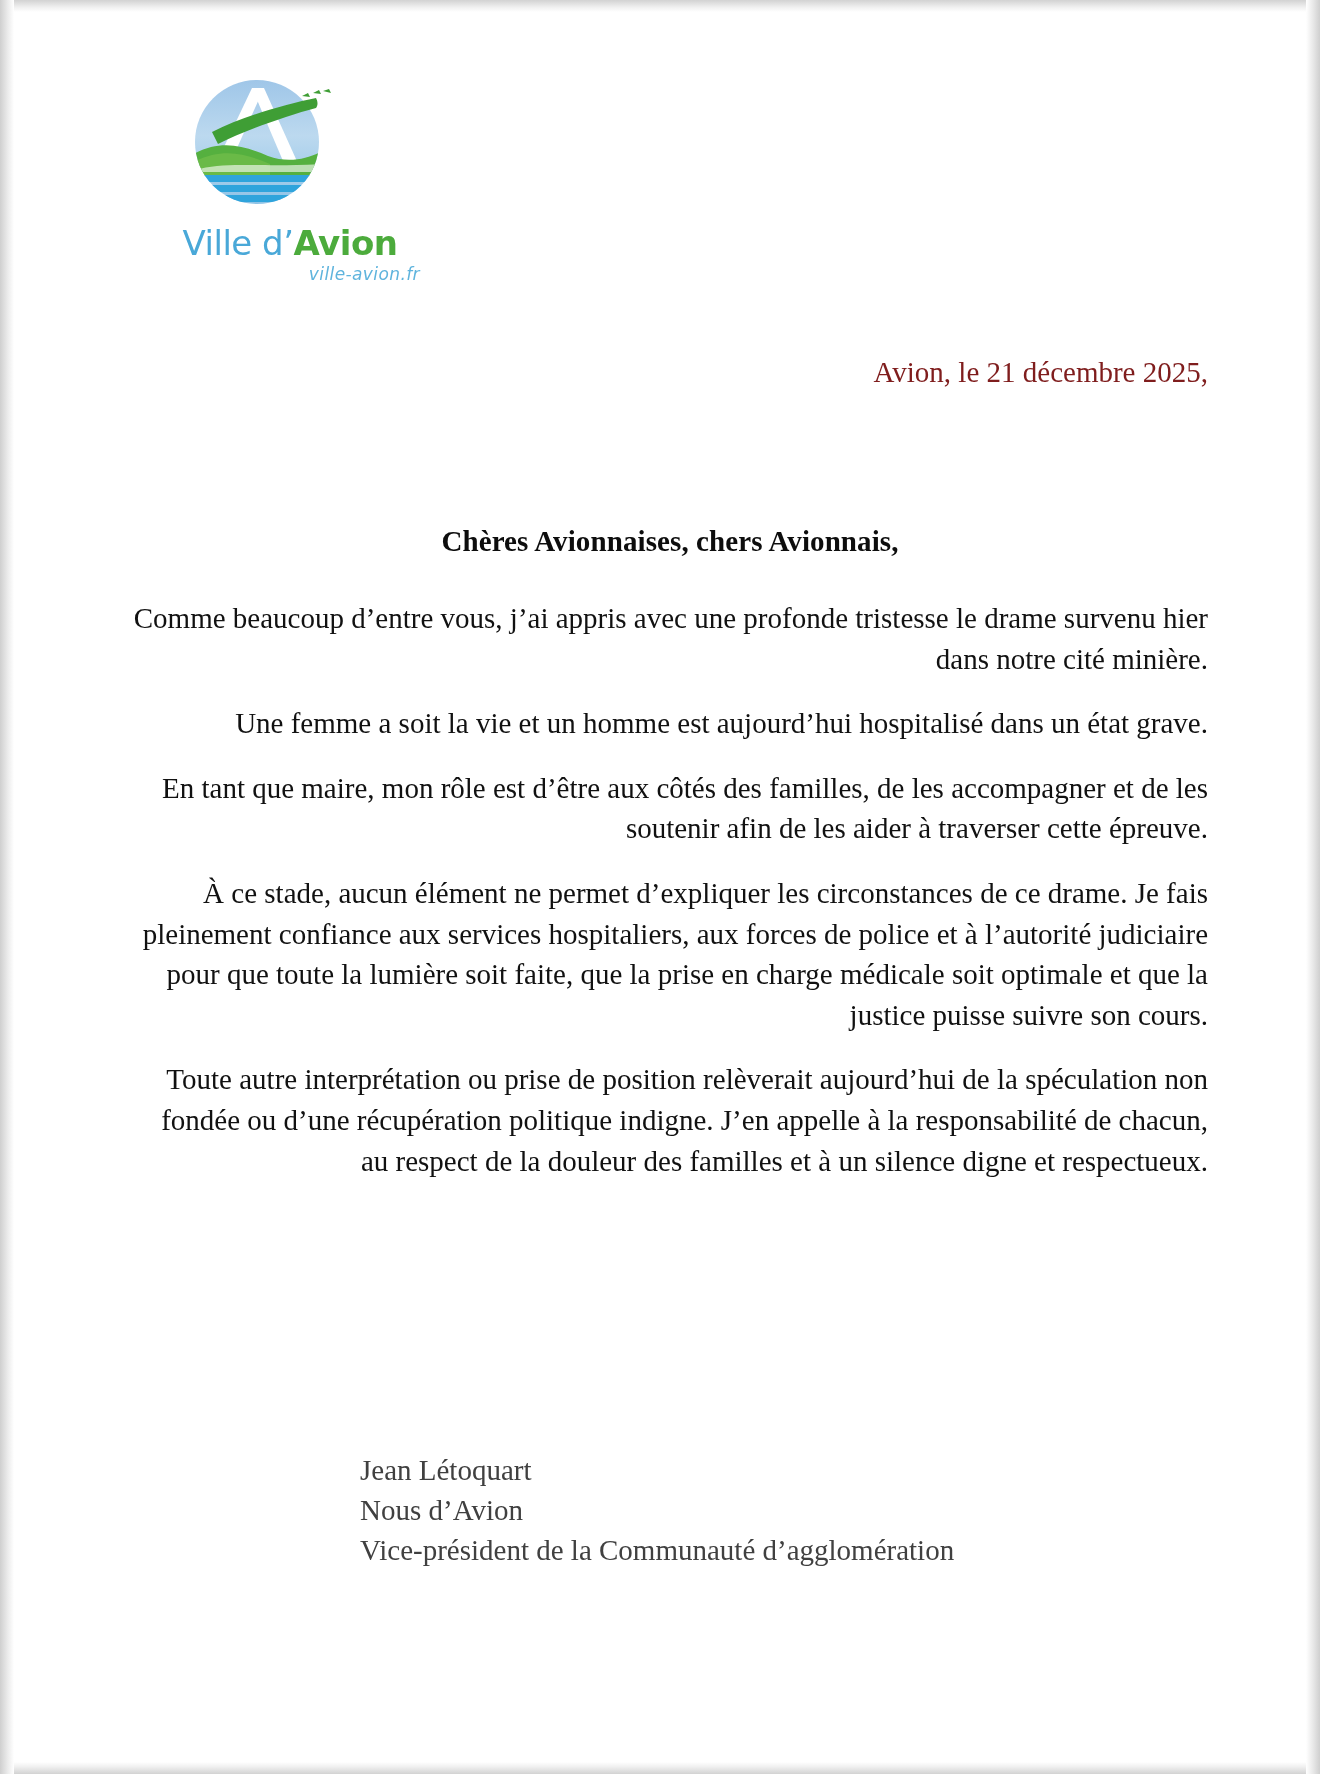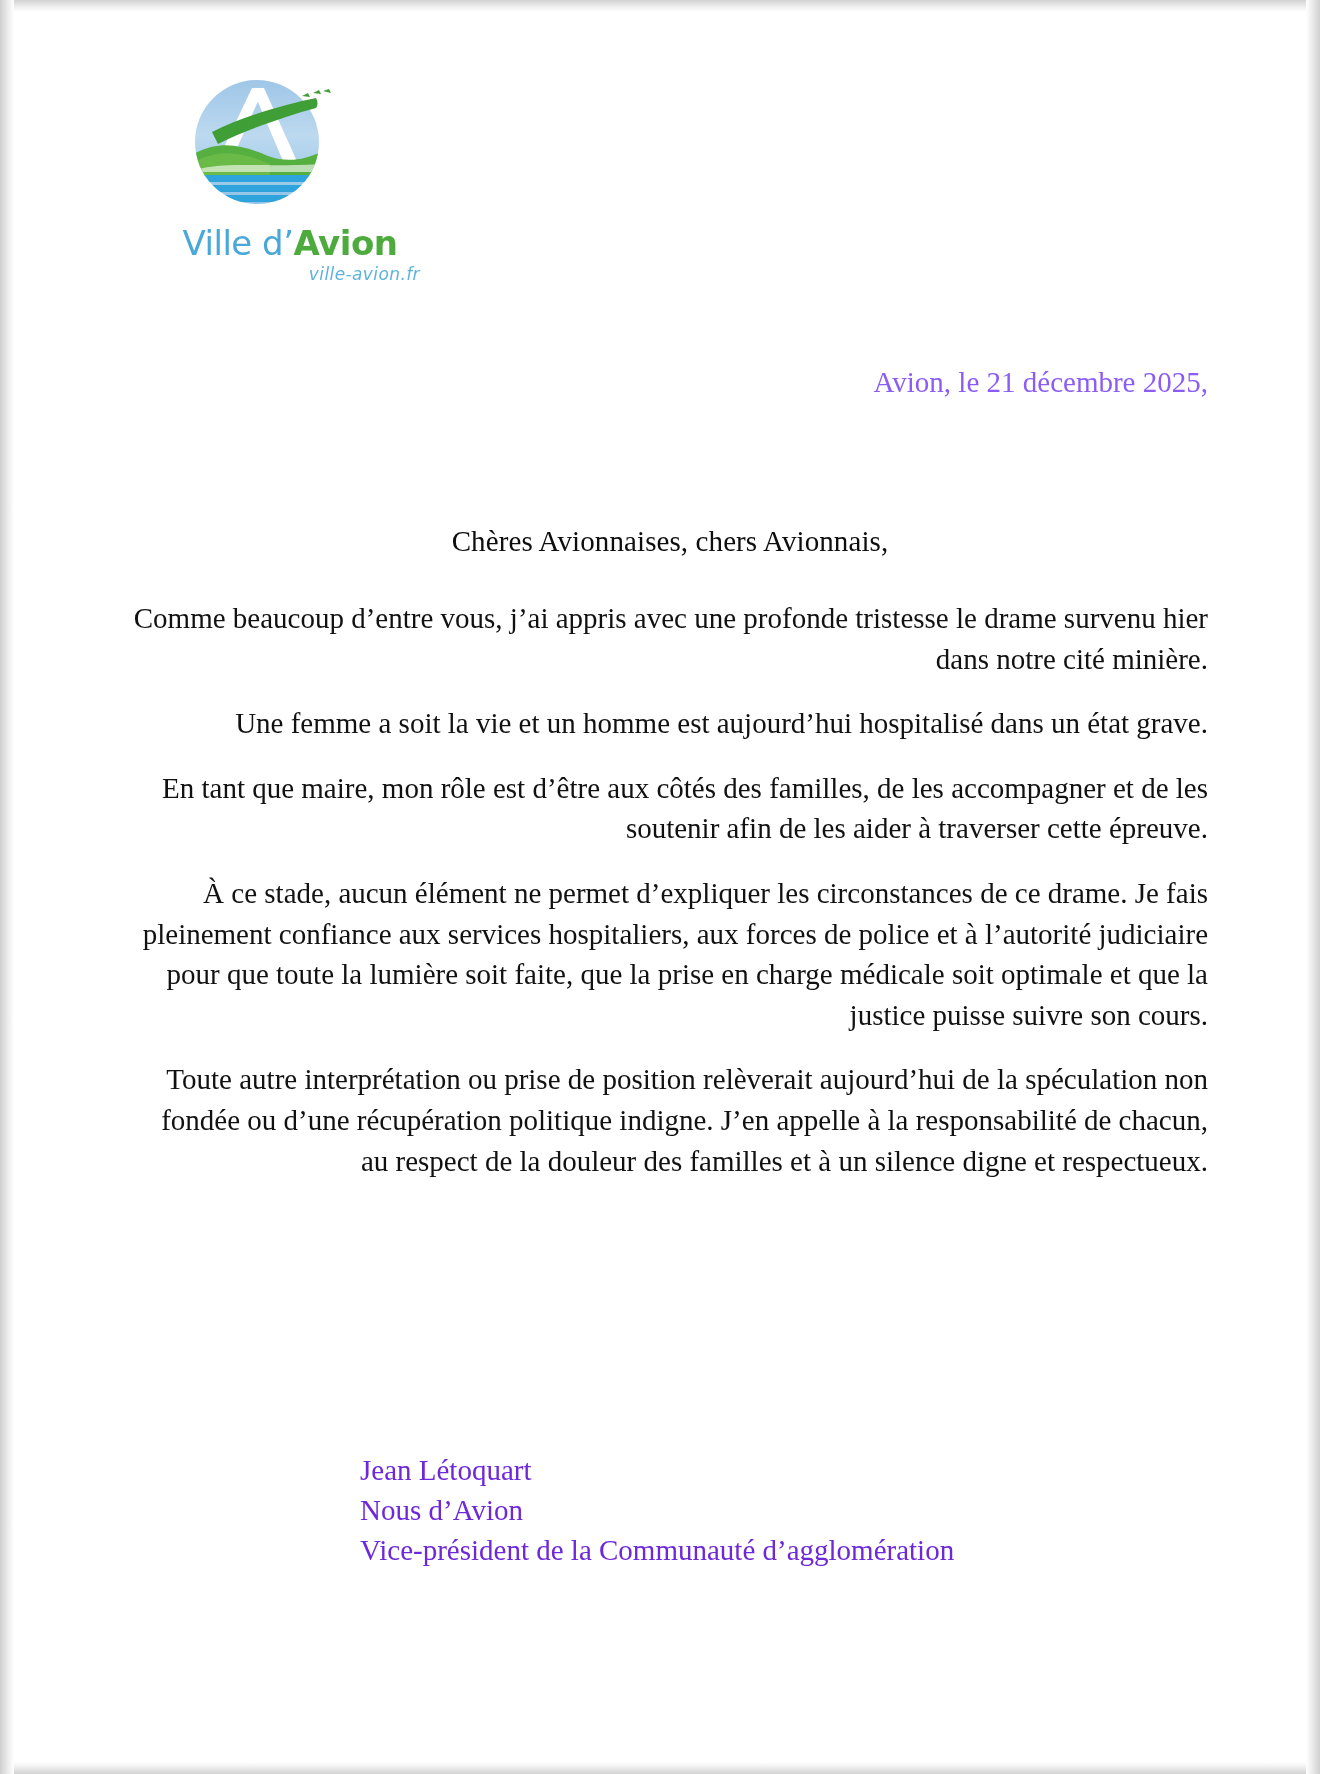--- a/index.html
+++ b/index.html
@@ -84,52 +84,51 @@
     color: #5fb4dd;
     letter-spacing: 0.4px;
   }
 
   
   .dateline {
     position: absolute;
     right: 112px;
     top: 356px;
     font-size: 29px;
-    color: #8b5cf6;
+    color: #7f1d1d;
     white-space: nowrap;
-    margin-top: 10px;
   }
   .letter {
     position: absolute;
     left: 132px;
     right: 112px;
     top: 525px;
   }
   .salutation {
     text-align: center;
-    font-weight: normal;
+    font-weight: bold;
     font-size: 29px;
     margin: 0 0 40px 0;
     color: #0d0d0d;
     letter-spacing: 0.1px;
   }
   .para {
     font-size: 29px;
     line-height: 1.40;
     margin: 0 0 24px 0;
     color: #111;
     text-align: right;
   }
   .signature {
     position: absolute;
     left: 360px;
     top: 1450px;
     font-size: 29px;
     line-height: 1.38;
-    color: #6d28d9;
+    color: #404040;
   }
   .signature div { white-space: nowrap; }
 </style>
 </head>
 <body>
 
 <div class="page">
   <div class="edge-top"></div>
   <div class="edge-bottom"></div>
   <div class="edge-left"></div>

